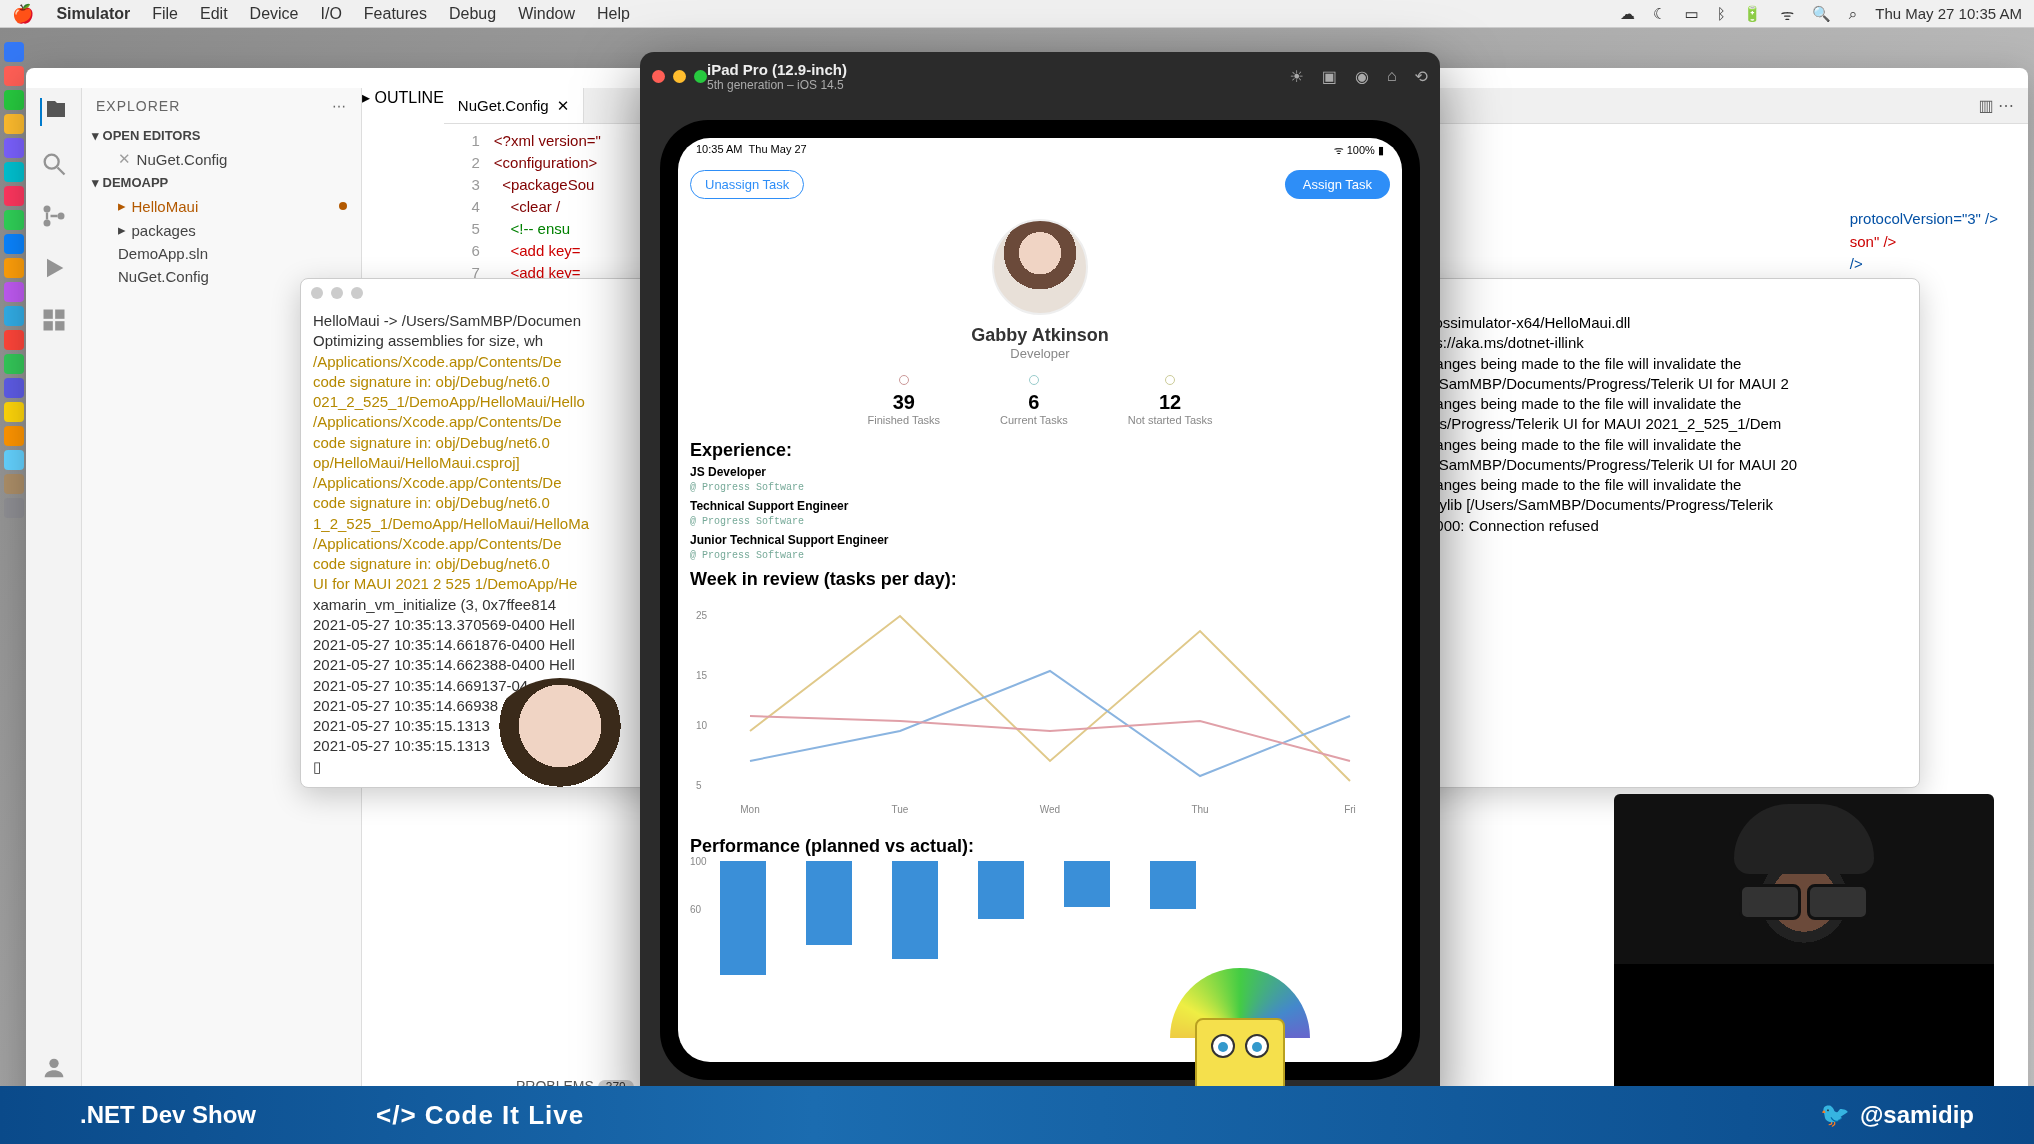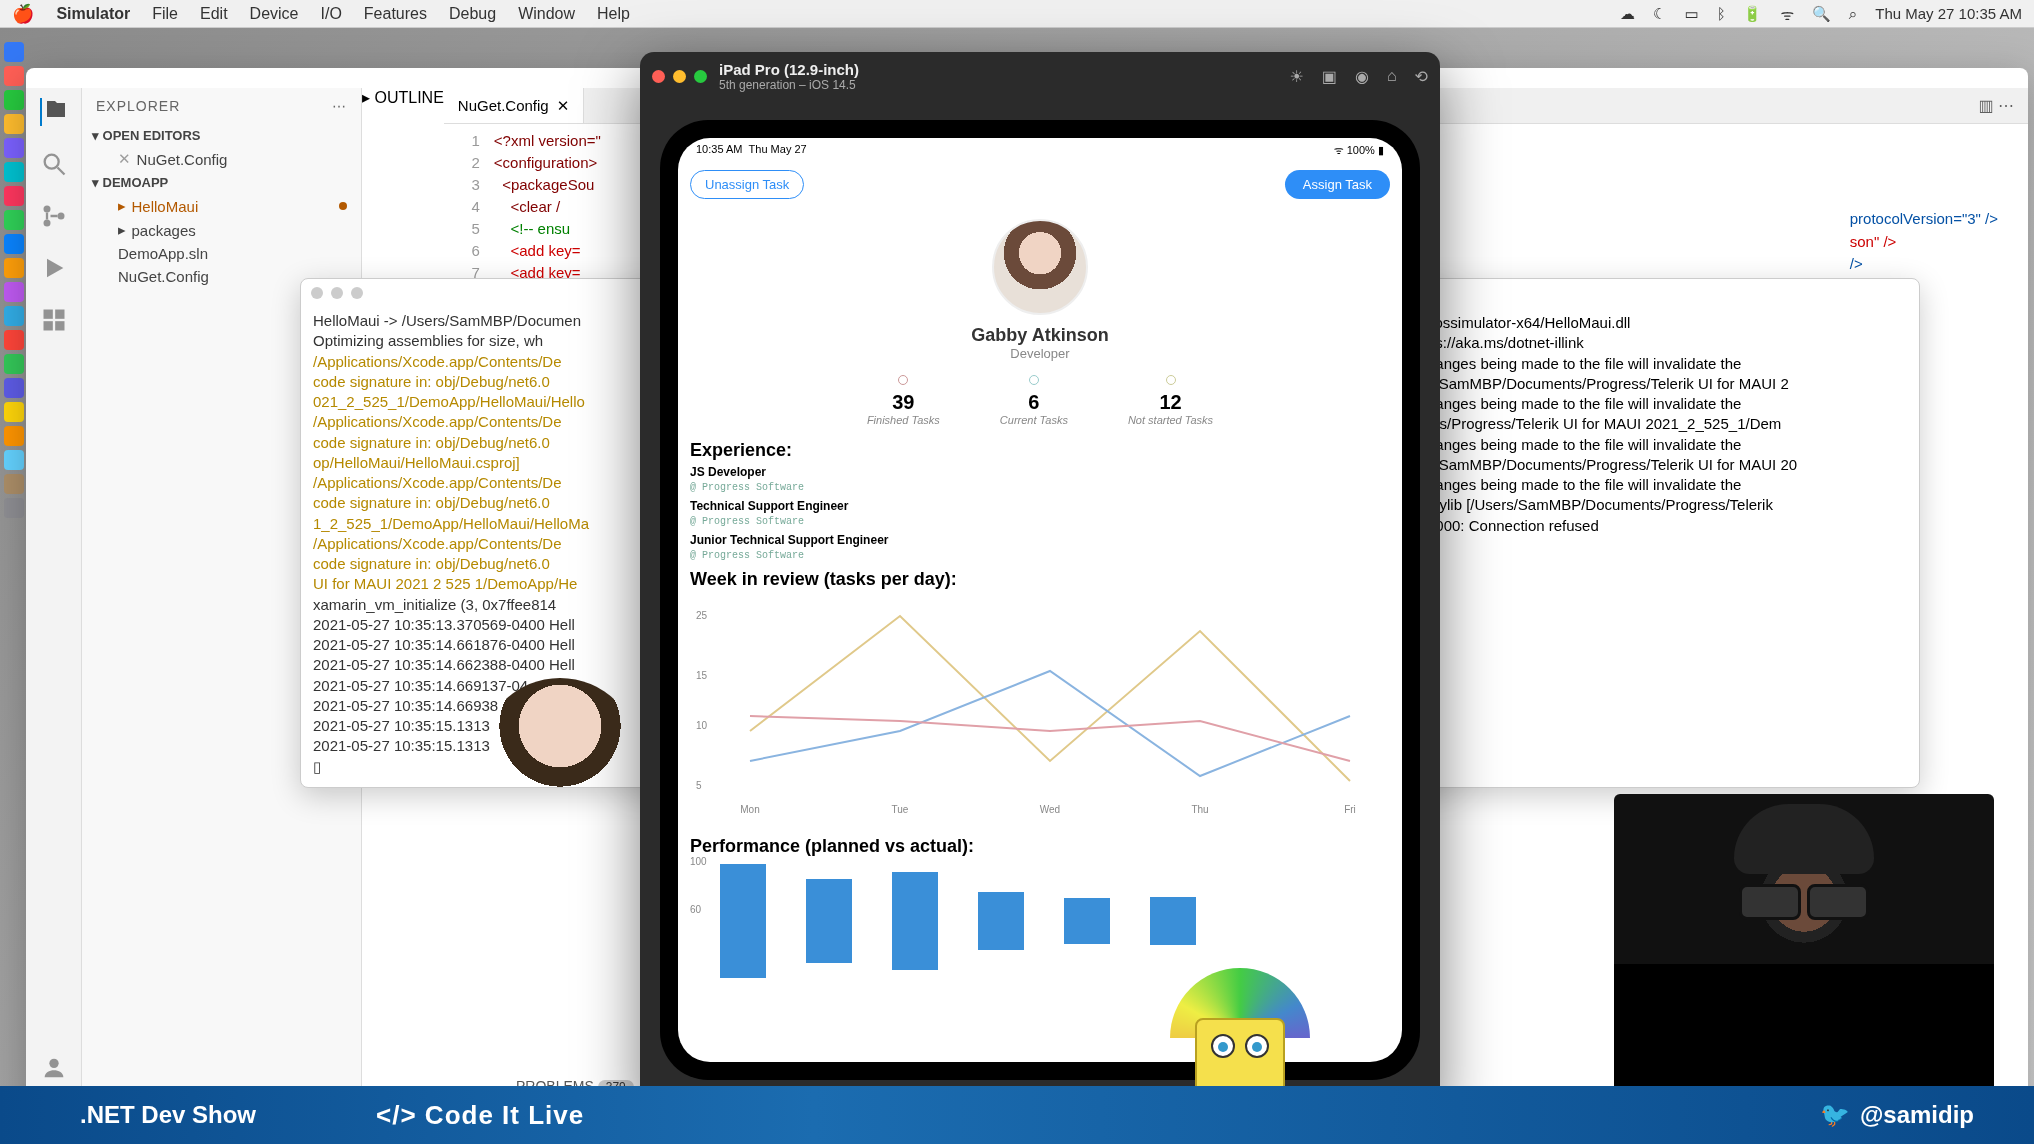--- a/index.html
+++ b/index.html
@@ -61,21 +61,21 @@
   .term-body .y { color: #b58900; }
   .term-body .n { color: #333; }
 
   .panel-tabs { position: absolute; left: 490px; bottom: 50px; display: flex; gap: 20px; font-size: 14px; color: #555; align-items: center; }
   .panel-tabs .badge { background: #ccc; color: #333; border-radius: 10px; padding: 0 8px; font-size: 12px; }
   .panel-right { position: absolute; right: 40px; bottom: 50px; font-size: 14px; color: #555; display: flex; gap: 14px; align-items: center; }
   .panel-right input { border: 1px solid #ccc; padding: 2px 6px; font-size: 13px; width: 40px; }
 
   
   .sim { position: absolute; left: 640px; top: 24px; width: 800px; height: 1060px; border-radius: 14px; background: #2b2b2b; box-shadow: 0 20px 60px rgba(0,0,0,0.5); display: flex; flex-direction: column; }
-  .sim-titlebar { height: 48px; display: flex; align-items: center; padding: 2px 12px; gap: 12px; }
+  .sim-titlebar { height: 48px; display: flex; align-items: center; padding: 2px 12px; }
   .sim-titlebar .traf { display: flex; gap: 8px; }
   .sim-titlebar .tdot { width: 13px; height: 13px; border-radius: 50%; }
   .sim-titlebar .title { color: #eee; font-size: 15px; font-weight: 600; }
   .sim-titlebar .sub { color: #aaa; font-size: 12px; }
   .sim-titlebar .tools { margin-left: auto; display: flex; gap: 18px; color: #aaa; }
 
   
   .ipad { margin: 20px auto; width: 760px; height: 960px; background: #000; border-radius: 48px; padding: 18px; }
   .ipad-screen { width: 100%; height: 100%; background: #fff; border-radius: 32px; overflow: hidden; display: flex; flex-direction: column; }
   .statusbar { height: 22px; display: flex; align-items: center; justify-content: space-between; padding: 0 18px; font-size: 11px; color: #000; }
@@ -85,30 +85,30 @@
   .btn-outline { border: 1px solid #2e8ef7; color: #2e8ef7; background: #fff; border-radius: 16px; padding: 6px 14px; font-size: 13px; }
   .btn-fill { border: none; background: #2e8ef7; color: #fff; border-radius: 16px; padding: 6px 18px; font-size: 13px; }
 
   .avatar { width: 96px; height: 96px; border-radius: 50%; background: radial-gradient(circle at 50% 35%, #f0d4c4 0 28%, #6b4a3a 28% 48%, #e8e0d8 48%); margin: 0 auto 10px; border: 2px solid #eee; }
   .profile-name { text-align: center; font-size: 18px; font-weight: 600; color: #333; }
   .profile-role { text-align: center; font-size: 13px; color: #888; margin-bottom: 14px; }
   .stats { display: flex; justify-content: center; gap: 60px; margin-bottom: 14px; }
   .stat { text-align: center; }
   .stat .ring { width: 10px; height: 10px; border: 1px solid #c9a; border-radius: 50%; margin: 0 auto 6px; }
   .stat .num { font-size: 20px; font-weight: 600; }
-  .stat .lbl { font-size: 11px; color: #888; font-style: italic; }
+  .stat .lbl { font-size: 11px; color: #888; }
 
   .section-label { font-size: 18px; font-weight: 600; margin: 8px 0 4px; }
   .exp-item { font-size: 12px; margin-bottom: 6px; }
   .exp-item .co { color: #7a9; font-size: 10px; font-family: Liberation Mono, monospace; }
 
   .chart { position: relative; height: 230px; margin: 6px 0 10px; }
   .chart svg { width: 100%; height: 100%; }
 
-  .bar-chart { display: flex; align-items: center; height: 120px; gap: 40px; padding-left: 30px; position: relative; }
+  .bar-chart { display: flex; align-items: flex-start; height: 120px; gap: 40px; padding-left: 30px; position: relative; }
   .bar { width: 46px; background: #3a8fd8; }
   .bar-ytick { position: absolute; left: 0; font-size: 10px; color: #888; }
 
   
   .face-sticker { position: absolute; left: 480px; top: 650px; width: 160px; height: 160px; border-radius: 50%; background: radial-gradient(circle at 50% 30%, #f0d4c4 0 30%, #3a2a1a 30% 44%, transparent 44%); }
   .sponge { position: absolute; left: 1160px; top: 940px; width: 160px; height: 160px; }
   .sponge .rainbow { width: 140px; height: 70px; border-radius: 70px 70px 0 0; background: conic-gradient(from 180deg at 50% 100%, #e44, #ea4, #ee4, #4c4, #48c, #84c, #e4c); margin: 0 auto; }
   .sponge .body { width: 90px; height: 90px; background: #f5e04c; border: 2px solid #b8a020; margin: -20px auto 0; border-radius: 8px; position: relative; }
   .sponge .eye { position: absolute; width: 24px; height: 24px; background: #fff; border: 2px solid #333; border-radius: 50%; top: 14px; }
   .sponge .eye.l { left: 14px; } .sponge .eye.r { right: 14px; }

